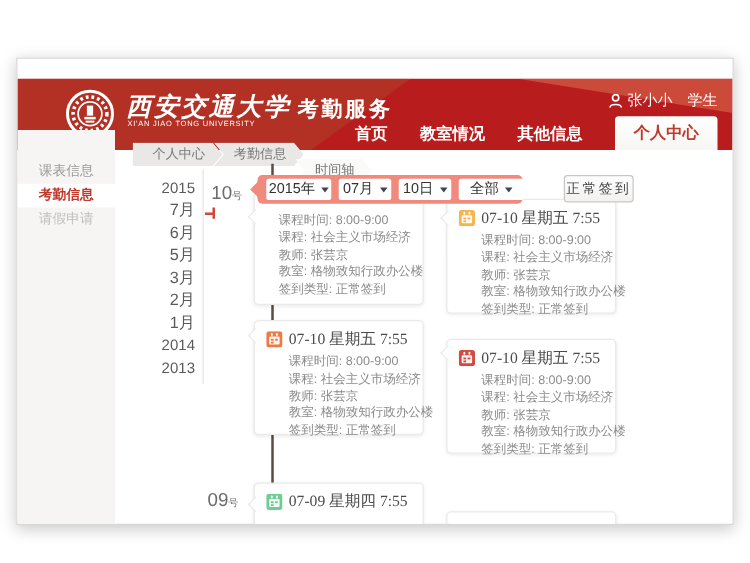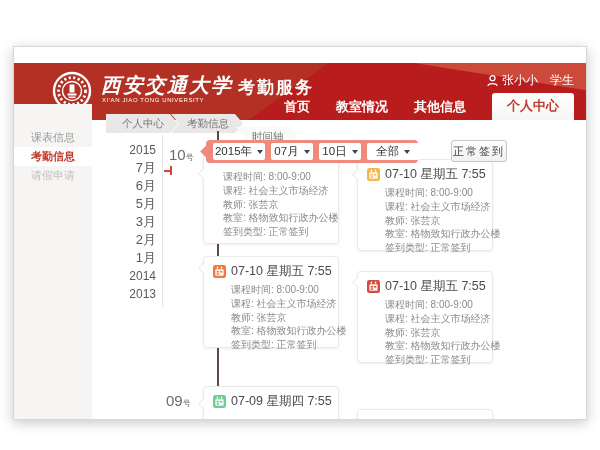--- a/index.html
+++ b/index.html
@@ -67,21 +67,21 @@
 
   .list-btn { position:absolute; left:437px; top:93px; width:56px; height:22px; z-index:6;
     background:linear-gradient(#fefefe,#f2f1f0); border:1px solid #c8c6c4; border-radius:3px;
     font-size:11px; color:#444; letter-spacing:2px; text-align:center; line-height:20px; cursor:pointer; }
 
   
   .card { position:absolute; width:136px; background:#fff; border:1px solid #eceae9; border-radius:4px;
     box-shadow:0 1px 3px rgba(0,0,0,.07); padding:6px 9px; z-index:3; }
   .card::before { content:""; position:absolute; left:-4.5px; width:8px; height:8px; background:#fff;
     border-left:1px solid #eceae9; border-bottom:1px solid #eceae9; transform:rotate(45deg); }
-  .card-head { display:flex; align-items:center; gap:5px; margin-bottom:3px; }
+  .card-head { display:flex; align-items:center; gap:5px; margin-bottom:3px;font-family:Liberation Serif, serif; }
   .card-title { font-size:12.5px; color:#4a4a4a; white-space:nowrap; }
   .cal-icon { width:13px; height:13px; flex:0 0 13px; }
   .card-row { font-size:10px; line-height:13.8px; color:#8b8b8b; padding-left:18px; white-space:nowrap; }
   .c-l1 { left:189px; top:107px; height:90px; } .c-l1::before { top:14px; }
   .c-l1 .card-row { padding-left:10px; }
   .c-l1 .rows-offset { height:9px; }
   .c-r1 { left:343px; top:112px; height:92px; } .c-r1::before { top:10px; }
   .c-l2 { left:189px; top:209px; height:92px; } .c-l2::before { top:7px; }
   .c-r2 { left:343px; top:224px; height:92px; } .c-r2::before { top:6px; }
   .c-l3 { left:189px; top:339px; height:60px; } .c-l3::before { top:12px; }

